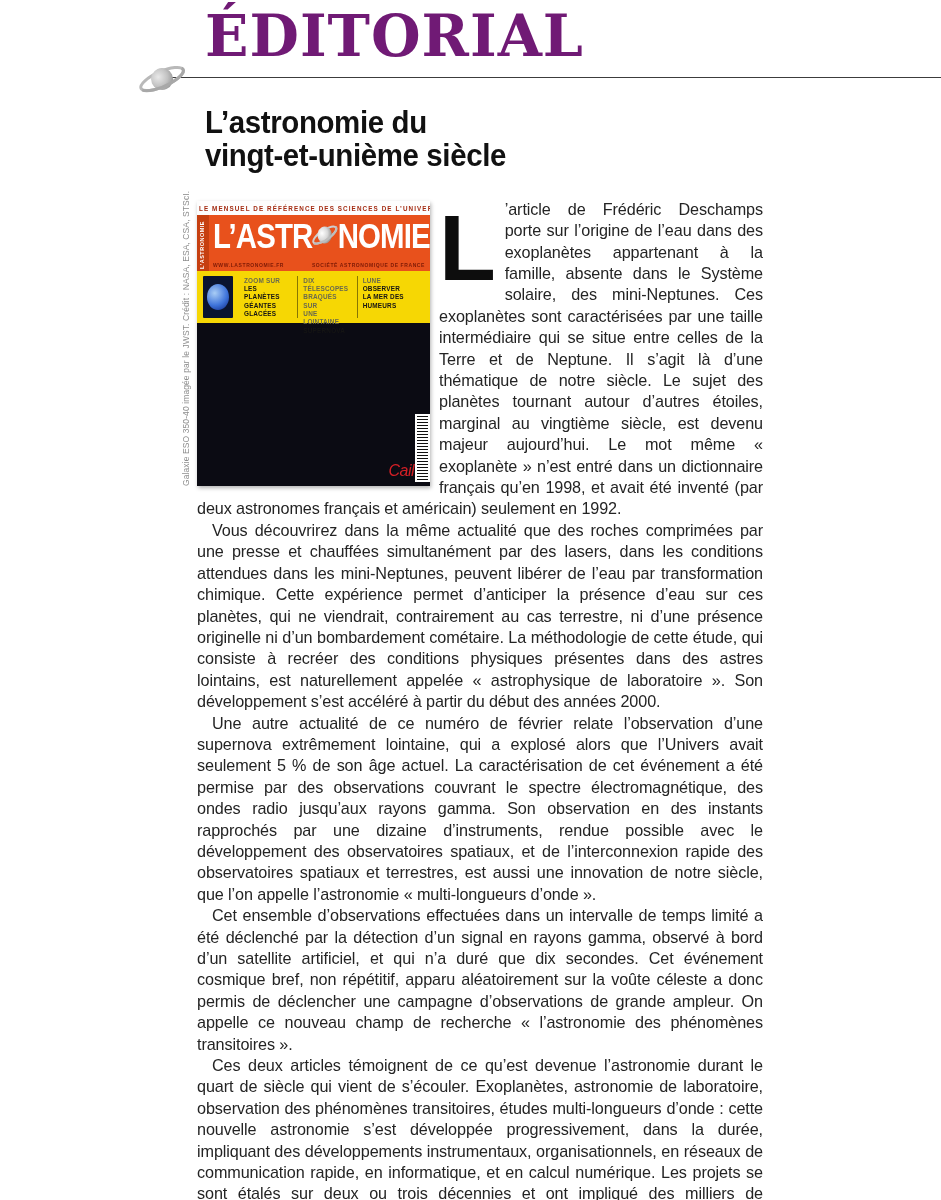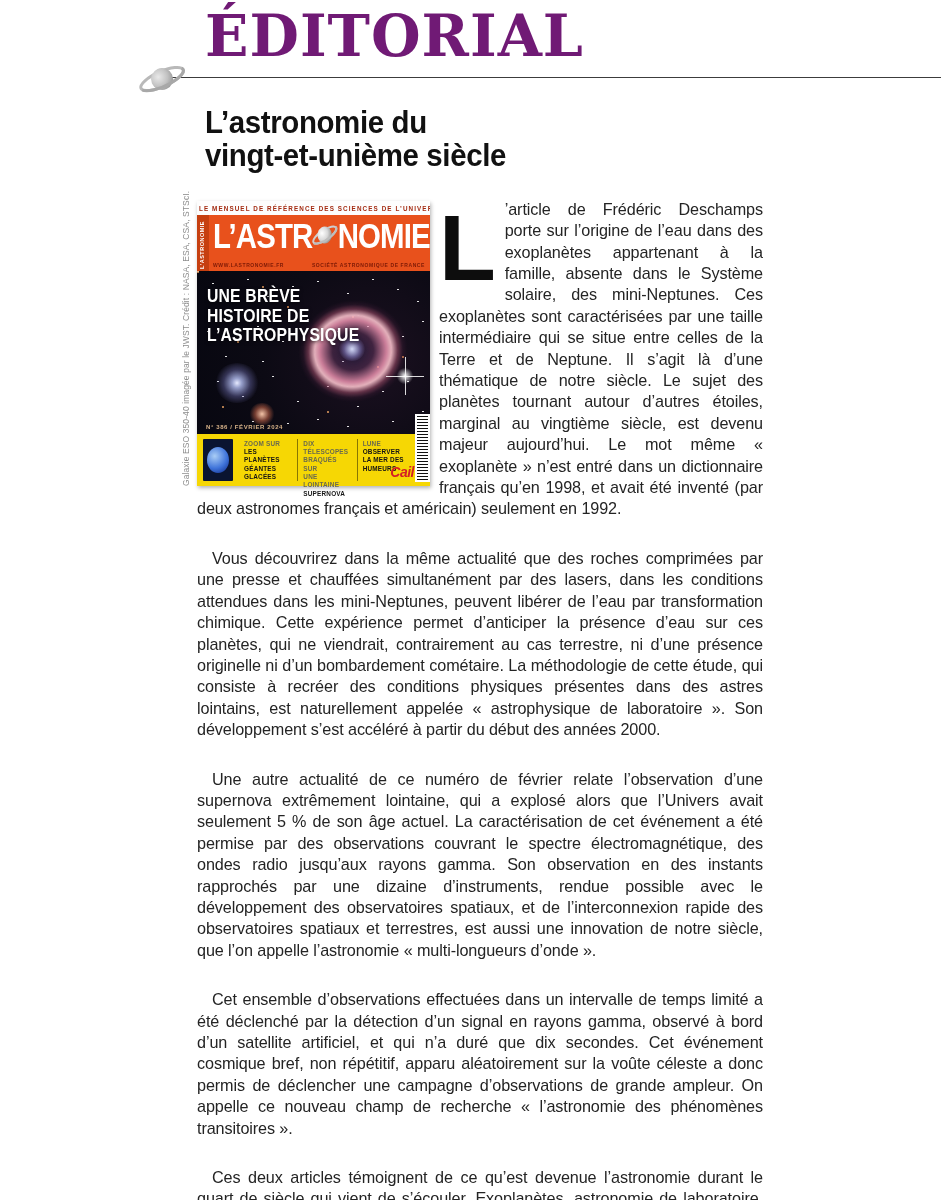--- a/index.html
+++ b/index.html
@@ -14,21 +14,21 @@
   .saturn-hdr{position:absolute;left:136px;top:-13px;width:52px;height:46px;}
 
   .page-title{margin:16px 0 0 205px;font-weight:bold;font-size:31px;line-height:1.08;
         letter-spacing:-0.4px;color:#111;white-space:pre-line;transform:scaleX(.95);
         transform-origin:left top;}
 
   
   .article{margin:26px 0 0 197px;width:566px;}
   .article p{margin:0;font-size:16.2px;line-height:21.4px;text-align:justify;
         color:#242424;letter-spacing:-0.1px;}
-  .article p.ind{text-indent:15px;margin-top:28px;}
+  .article p.ind{text-indent:15px;}
   .dropcap{float:left;font-weight:bold;font-size:93px;line-height:85px;margin:7px 9px 0 0;
         color:#0d0d0d;}
 
   
   .cover-wrap{float:left;width:233px;margin:2px 9px 10px 0;position:relative;}
   .credit-vert{position:absolute;left:-16px;top:0;height:285px;writing-mode:vertical-rl;
         transform:rotate(180deg);font-size:8.5px;letter-spacing:.1px;color:#8d8d8d;
         white-space:nowrap;}
   .cover{position:relative;width:233px;height:285px;background:#0b0b13;
         box-shadow:1px 2px 4px rgba(0,0,0,.3);display:flex;flex-direction:column;}
@@ -92,22 +92,22 @@
         padding:5px 14px 5px 6px;box-sizing:border-box;gap:0;}
   .teaser-thumb{width:30px;background:#0a1430;border-radius:1px;position:relative;
         margin-right:6px;flex:none;}
   .teaser-thumb::before{content:"";position:absolute;left:4px;top:8px;width:22px;height:26px;
         border-radius:50%;background:radial-gradient(circle at 35% 35%, #a9cdf5 0%, #3f74da 55%, #1c3fa0 85%);}
   .teaser{flex:1;padding:1px 5px;font-size:6.4px;line-height:1.3;text-transform:uppercase;
         letter-spacing:.2px;}
   .teaser + .teaser{border-left:1px solid rgba(0,0,0,.45);}
   .teaser .kick{color:#6a6a4e;font-weight:bold;white-space:pre-line;}
   .teaser .emph{color:#141414;font-weight:bold;white-space:pre-line;}
-  .pub-logo{position:absolute;right:16px;bottom:6px;color:#d41f26;font-weight:bold;
-        font-style:italic;font-size:14px;letter-spacing:-.5px;margin-top:28px;}
+  .pub-logo{position:absolute;right:16px;bottom:6px;color:#d41f26;font-weight:normal;
+        font-style:italic;font-size:16px;letter-spacing:-.5px;margin-top:28px;}
   .barcode{position:absolute;right:2px;bottom:6px;width:11px;height:64px;background:
         repeating-linear-gradient(0deg,#111 0 1px,#fff 1px 3px);outline:2px solid #fff;}
 </style>
 </head>
 <body>
 
 <div id="page">
 
   <div class="section-label">ÉDITORIAL</div>
 
@@ -161,32 +161,20 @@
               </g>
             </svg>
             <span class="mt">NOMIE</span>
           </div>
           <div class="cov-subrow">
             <span>WWW.LASTRONOMIE.FR</span>
             <span>SOCIÉTÉ ASTRONOMIQUE DE FRANCE</span>
           </div>
         </div>
 
-        <div class="cov-image">
-          <div class="stars" style="position:absolute;inset:0;"></div>
-          <div class="cartwheel"></div>
-          <div class="cartwheel-core"></div>
-          <div class="spiral-gal"></div>
-          <div class="red-gal"></div>
-          <div class="spike-star"></div>
-          <div class="cov-headline">UNE BRÈVE
-HISTOIRE DE
-L’ASTROPHYSIQUE</div>
-          <div class="cov-issue">N° 386 / FÉVRIER 2024</div>
-        </div>
 
         <div class="cov-teasers">
           <div class="teaser-thumb"></div>
           <div class="teaser">
             <div class="kick">ZOOM SUR</div>
             <div class="emph">LES PLANÈTES
 GÉANTES
 GLACÉES</div>
           </div>
           <div class="teaser">

